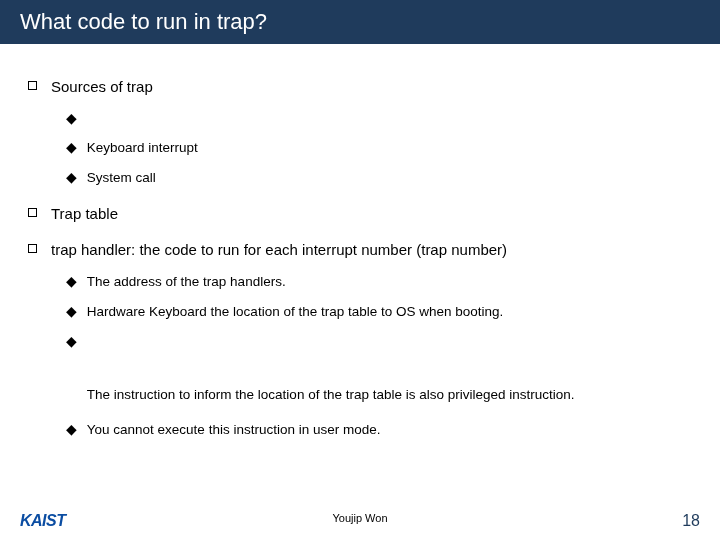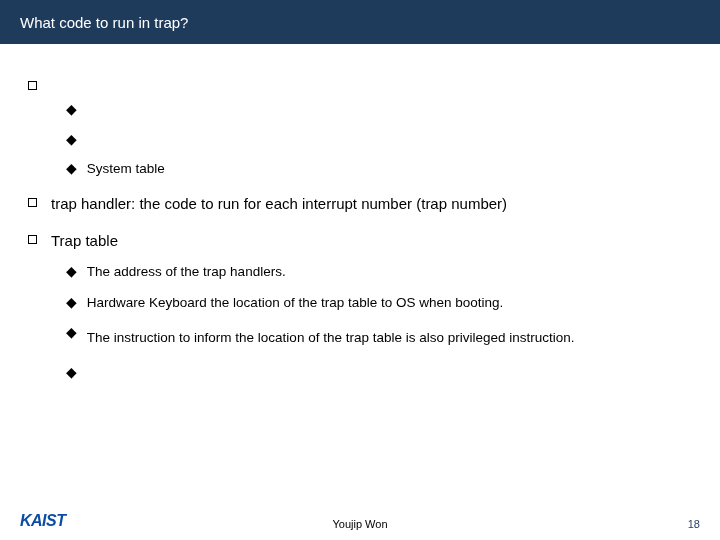--- a/index.html
+++ b/index.html
@@ -1,80 +1,83 @@
 <!DOCTYPE html>
 <html><head>
 <meta charset="utf-8">
 <style>
   * { box-sizing: border-box; margin: 0; padding: 0; }
   html, body { width: 720px; height: 540px; font-family: "Segoe UI", Tahoma, sans-serif; background: #fff; }
   .slide { width: 720px; height: 540px; position: relative; color: #000; }
   .titlebar { width: 100%; height: 44px; background: #1f3b5c; display: flex; align-items: center; padding-left: 20px; }
-  .titlebar-title { font-size: 15px; color: #fff; font-weight: 400; }
+  .titlebar-title { font-size: 22px; color: #fff; font-weight: 400; }
   .body { padding: 18px 28px 0 28px; font-size: 14px; line-height: 1.5; }
   .l1 { display: flex; align-items: flex-start; margin: 14px 0 6px 0; }
   .l1-bullet { width: 9px; height: 9px; border: 1.5px solid #000; margin-top: 5px; margin-right: 14px; flex: 0 0 auto; }
   .l1-text { font-size: 15px; }
   .l2 { display: flex; align-items: flex-start; margin: 10px 0 6px 38px; }
   .l2-bullet { font-size: 14px; margin-right: 10px; line-height: 1.4; flex: 0 0 auto; }
   .l2-text { font-size: 13.5px; }
-  .l2-text.paragraph { line-height: 2.2; }
-  .footer { position: absolute; bottom: 10px; left: 0; width: 100%; padding: 0 20px; display: flex; align-items: flex-end; justify-content: space-between; }
+  .l2-text.paragraph { line-height: 2.2; margin-top: 48px; }
+  .footer { position: absolute; bottom: 10px; left: 0; width: 100%; padding: 0 20px; display: flex; align-items: flex-start; justify-content: space-between; }
   .logo { font-size: 16px; font-weight: 700; font-style: italic; color: #0b4da2; letter-spacing: -0.5px; }
   .author { font-size: 11px; color: #000; position: absolute; left: 50%; transform: translateX(-50%); }
-  .pagenum { font-size: 11px; color: #1f3b5c; }
+  .pagenum { font-size: 16px; color: #1f3b5c; }
 </style>
 </head>
 <body>
 
 <div class="slide">
 
   <div class="titlebar">
     <span class="titlebar-title">What code to run in trap?</span>
   </div>
 
   <div class="body">
 
     <div class="l1">
       <span class="l1-bullet"></span>
+      <span class="l1-text">Sources of trap</span>
     </div>
     <div class="l2">
       <span class="l2-bullet">◆</span>
     </div>
     <div class="l2">
       <span class="l2-bullet">◆</span>
+      <span class="l2-text">Keyboard interrupt</span>
     </div>
     <div class="l2">
       <span class="l2-bullet">◆</span>
-      <span class="l2-text">System table</span>
+      <span class="l2-text">System call</span>
+    </div>
+
+    <div class="l1">
+      <span class="l1-bullet"></span>
+      <span class="l1-text">Trap table</span>
     </div>
 
     <div class="l1">
       <span class="l1-bullet"></span>
       <span class="l1-text">trap handler: the code to run for each interrupt number (trap number)</span>
-    </div>
-
-    <div class="l1">
-      <span class="l1-bullet"></span>
-      <span class="l1-text">Trap table</span>
     </div>
     <div class="l2">
       <span class="l2-bullet">◆</span>
       <span class="l2-text">The address of the trap handlers.</span>
     </div>
     <div class="l2">
       <span class="l2-bullet">◆</span>
       <span class="l2-text">Hardware Keyboard the location of the trap table to OS when booting.</span>
     </div>
     <div class="l2">
       <span class="l2-bullet">◆</span>
       <span class="l2-text paragraph">The instruction to inform the location of the trap table is also privileged instruction.</span>
     </div>
     <div class="l2">
       <span class="l2-bullet">◆</span>
+      <span class="l2-text">You cannot execute this instruction in user mode.</span>
     </div>
 
   </div>
 
   <div class="footer">
     <span class="logo"><span>KAIST</span></span>
     <span class="author">Youjip Won</span>
     <span class="pagenum">18</span>
   </div>
 

